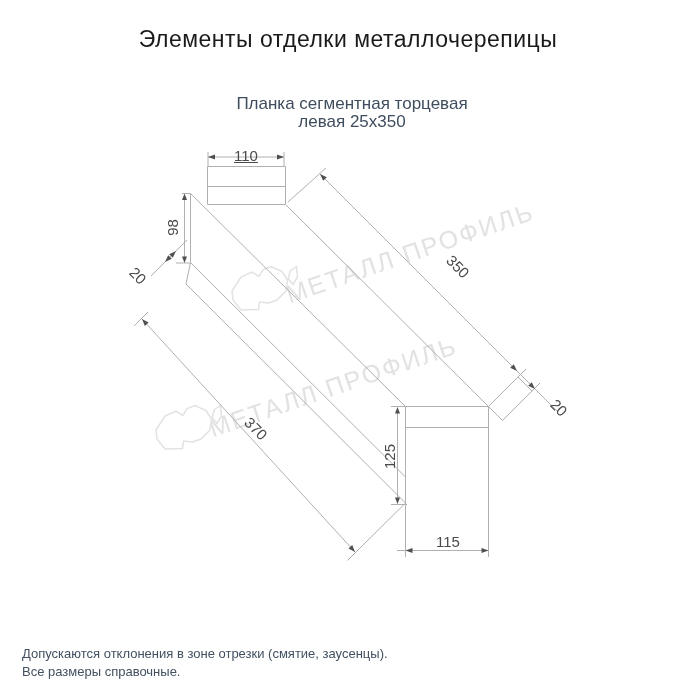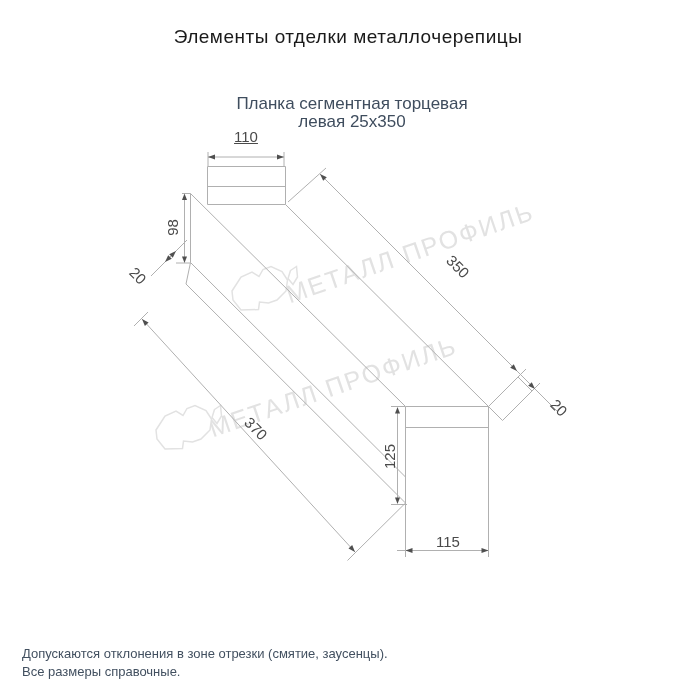--- a/index.html
+++ b/index.html
@@ -2,21 +2,21 @@
 <html><head>
 <meta charset="utf-8">
 <style>
   html,body{margin:0;padding:0;background:#ffffff;}
   #canvas{
     position:relative;width:700px;height:700px;background:#ffffff;overflow:hidden;
     font-family:"Liberation Sans", sans-serif;
   }
   .title{
     position:absolute;left:0;top:26px;width:696px;text-align:center;
-    font-size:19px;letter-spacing:.5px;color:#1a1a1a;font-weight:500;
+    font-size:23px;letter-spacing:.5px;color:#1a1a1a;font-weight:500;
   }
   .subtitle{
     position:absolute;width:700px;text-align:center;left:2px;
     font-size:17px;color:#3f4d5e;font-weight:400;
   }
   .subtitle.l1{top:94px;}
   .subtitle.l2{top:112px;}
   .notes{position:absolute;left:22px;top:645px;color:#425060;font-size:13px;line-height:18px;}
   .wm{
     position:absolute;color:#e2e2e2;font-size:25px;letter-spacing:2px;white-space:nowrap;
@@ -143,21 +143,21 @@
 
       <polygon points="405.5,550.5 412.5,548 412.5,553"></polygon>
       <polygon points="488.5,550.5 481.5,548 481.5,553"></polygon>
     </g>
   </svg>
 
   <div class="title">Элементы отделки металлочерепицы</div>
   <div class="subtitle l1">Планка сегментная торцевая</div>
   <div class="subtitle l2">левая 25х350</div>
 
-  <div class="dim" style="left:228px;top:128px;width:36px;text-decoration:underline;">110</div>
+  <div class="dim" style="left:228px;top:147px;width:36px;text-decoration:underline;">110</div>
   <div class="dim rotN90" style="left:157px;top:219px;width:30px;">98</div>
   <div class="dim rot45" style="left:123px;top:267px;width:30px;">20</div>
   <div class="dim rot45" style="left:438px;top:258px;width:40px;">350</div>
   <div class="dim rot45" style="left:236px;top:420px;width:40px;">370</div>
   <div class="dim rot45" style="left:544px;top:399px;width:30px;">20</div>
   <div class="dim rotN90" style="left:371px;top:448px;width:36px;">125</div>
   <div class="dim" style="left:430px;top:533px;width:36px;text-align:center;">115</div>
 
   <div class="notes">
     <div>Допускаются отклонения в зоне отрезки (смятие, заусенцы).</div>

